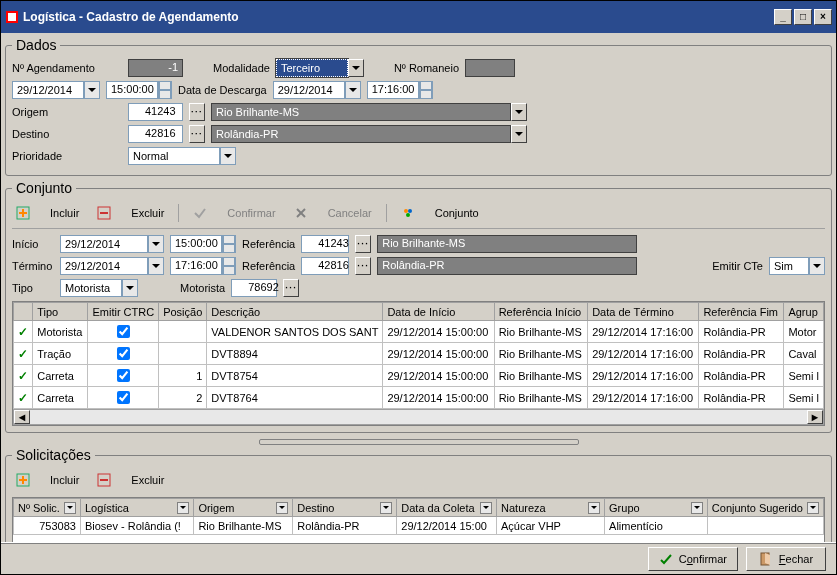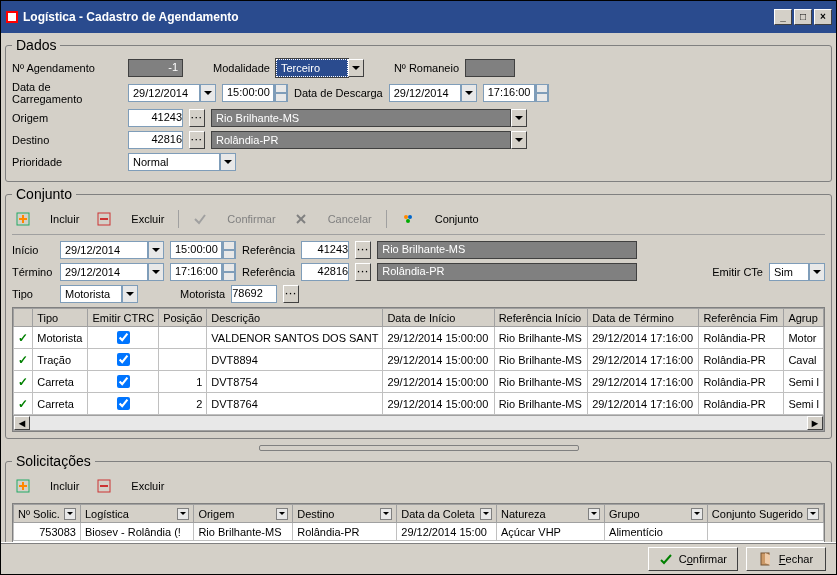--- a/index.html
+++ b/index.html
@@ -12,21 +12,21 @@
 .titlebar .spacer { flex:1; }
 .title-btn { width:18px; height:16px; background:#d4d0c8; border:1px solid #fff; border-right-color:#404040; border-bottom-color:#404040; margin-left:2px; display:flex; align-items:center; justify-content:center; font-family:Arial; font-size:10px; color:#000; font-weight:bold; line-height:1; }
 .content { flex:1; padding:4px; overflow:hidden; display:flex; flex-direction:column; }
 fieldset { border:1px solid #808080; border-radius:3px; margin:0 0 4px 0; padding:6px 6px; }
 fieldset > legend { padding:0 4px; font-size:14px; color:#000; }
 .row { display:flex; align-items:center; gap:6px; margin-bottom:4px; flex-wrap:wrap; }
 .lbl { width:110px; color:#000; }
 .lbl-sm { width:60px; }
 .lbl-auto { }
 .input-dark { background:#808080; color:#fff; border:1px solid #404040; padding:1px 4px; height:18px; }
-.input-light { background:#fff; color:#000; border:1px solid #7f9db9; padding:1px 0; height:18px; }
+.input-light { background:#fff; color:#000; border:1px solid #7f9db9; padding:1px 16px; height:18px; }
 .num-right { text-align:right; }
 .combo { display:flex; align-items:flex-end; }
 .combo .cbody { background:#808080; color:#fff; border:1px solid #404040; padding:1px 4px; height:18px; display:flex; align-items:center; }
 .combo .cbody.sel { background:#2a4b8e; border:1px dotted #fff; outline:1px solid #404040; }
 .combo .cbtn { width:16px; height:18px; background:#d4d0c8; border:1px solid #fff; border-right-color:#404040; border-bottom-color:#404040; display:flex; align-items:center; justify-content:center; }
 .combo-light .cbody { background:#fff; color:#000; border:1px solid #7f9db9; }
 .combo-light .cbtn { border:1px solid #7f9db9; background:#e8e8e8; }
 .arrow-down { width:0; height:0; border-left:4px solid transparent; border-right:4px solid transparent; border-top:4px solid #000; }
 .spinbox { display:flex; }
 .spinbox .sbody { background:#fff; border:1px solid #7f9db9; height:18px; padding:1px 4px; }
@@ -92,21 +92,20 @@
           <div class="cbtn">
               <div class="arrow-down"></div>
             </div>
         </div>
         <span style="width:18px"></span>
         <span class="lbl-auto">Nº Romaneio</span>
         <div class="input-dark" style="width:50px"></div>
       </div>
 
       <div class="row">
-        <span class="lbl">Data de Carregamento</span>
         <div class="combo combo-light">
           <div class="cbody" style="width:72px">29/12/2014</div>
           <div class="cbtn">
               <div class="arrow-down"></div>
             </div>
         </div>
         <div class="spinbox">
           <div class="sbody" style="width:52px">15:00:00</div>
           <div class="sbtns">
               <div>

